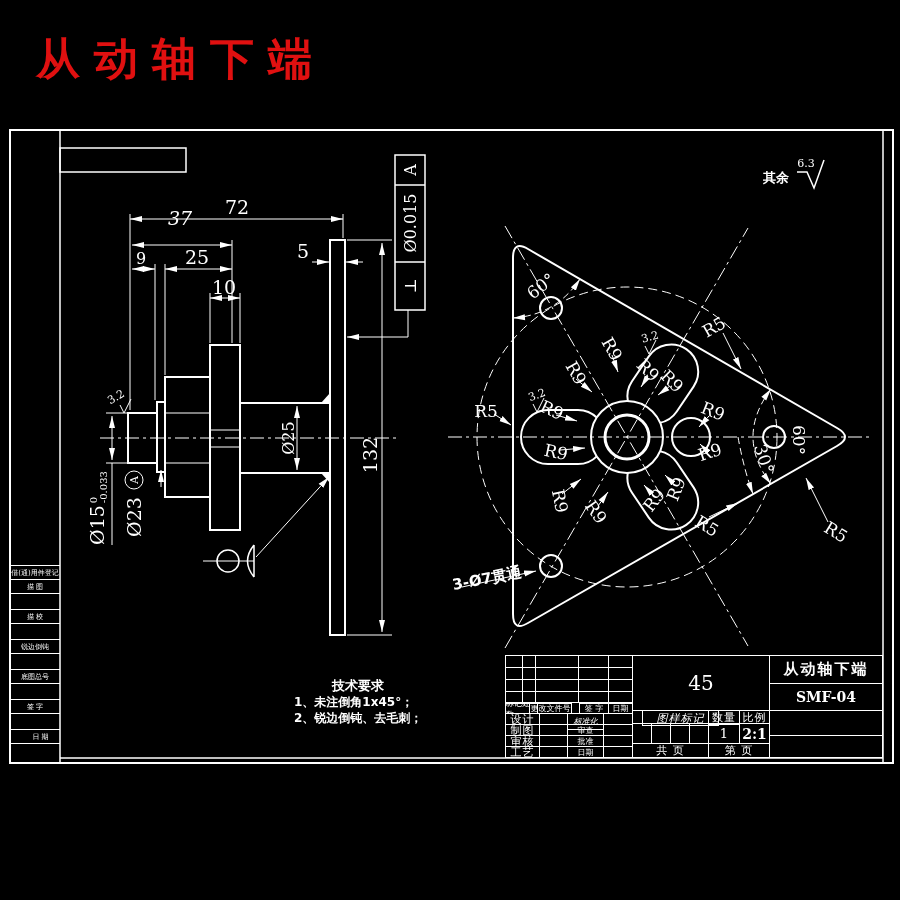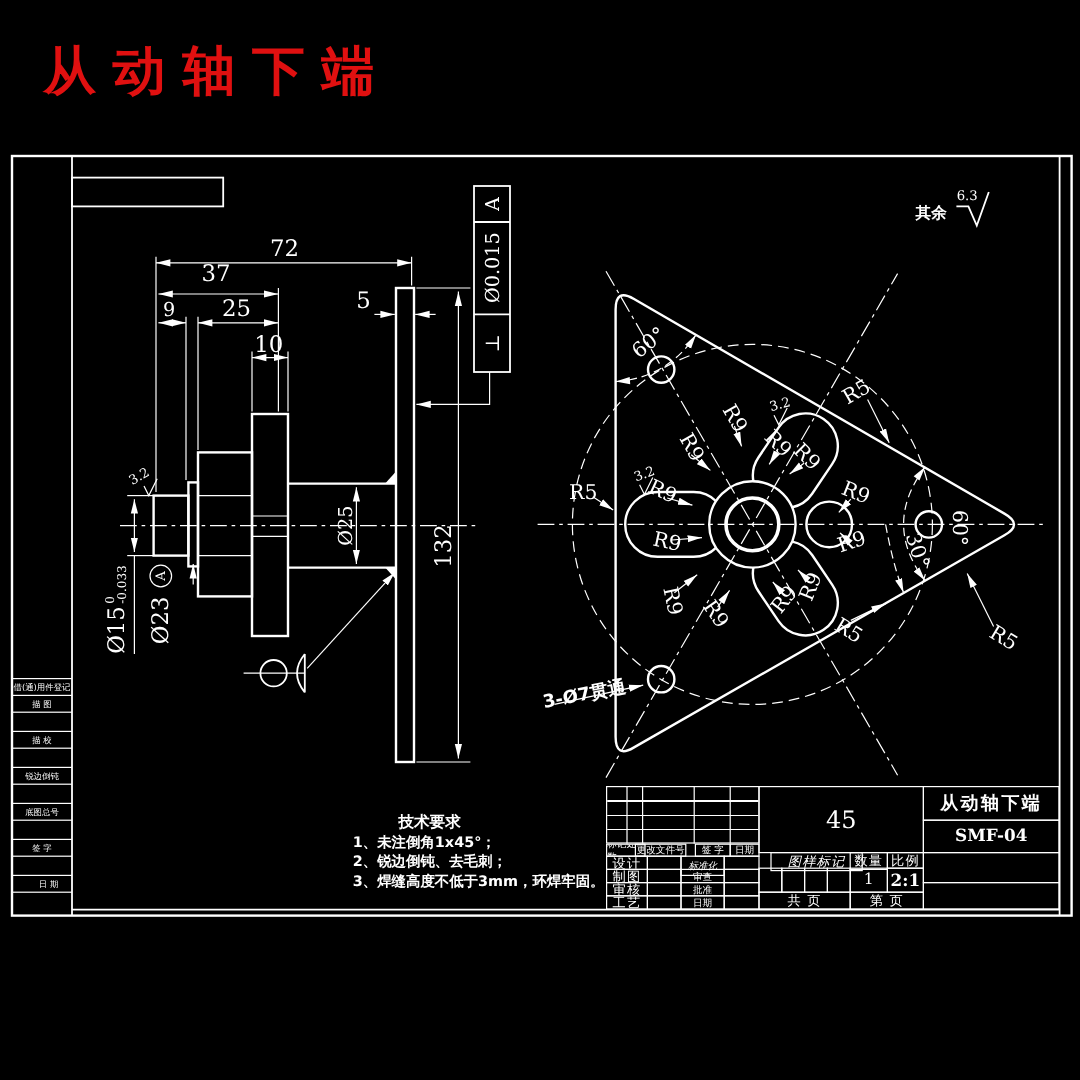--- a/index.html
+++ b/index.html
@@ -172,21 +172,21 @@
       <polyline points="533,404 537,412 544,398"></polyline>
       <polyline points="645,346 649,354 656,340"></polyline>
     </g>
 
     <g stroke-width="1.5">
       <path d="M797,172 L807,172 L814,188 L824,160"></path>
     </g>
   </svg>
 
   <div class="lbl dim" style="left:237px;top:207px;">72</div>
-  <div class="lbl dim" style="left:180px;top:228px;">37</div>
+  <div class="lbl dim" style="left:180px;top:218px;font-style:italic;">37</div>
   <div class="lbl dimS" style="left:141px;top:258px;">9</div>
   <div class="lbl dim" style="left:197px;top:257px;">25</div>
   <div class="lbl dim" style="left:224px;top:287px;">10</div>
   <div class="lbl dim" style="left:303px;top:251px;">5</div>
   <div class="lbl dim" style="left:370px;top:455px;transform:translate(-50%,-50%) rotate(-90deg);">132</div>
   <div class="lbl dimS" style="left:288px;top:438px;transform:translate(-50%,-50%) rotate(-90deg);">Ø25</div>
   <div class="lbl dim" style="left:97px;top:508px;transform:translate(-50%,-50%) rotate(-90deg);">
     <span>Ø15</span><span class="tol">
         <i>0</i>
         <i>-0.033</i>
@@ -227,21 +227,20 @@
 
   <div class="lbl cjk" style="left:487px;top:579px;transform:translate(-50%,-50%) rotate(-11deg);font-size:15px;font-weight:bold;">3-Ø7贯通</div>
 
   <div class="lbl cjk" style="left:776px;top:178px;font-size:13px;font-weight:bold;">其余</div>
   <div class="lbl" style="left:806px;top:163px;font-size:11px;">6.3</div>
 
   <div class="tech cjk">
     <div class="t-title">技术要求</div>
     <div>1、未注倒角1x45°；</div>
     <div>2、锐边倒钝、去毛刺；</div>
-    <div>3、焊缝高度不低于3mm，环焊牢固。</div>
   </div>
 
   <div style="position:absolute;left:505px;top:655px;width:378px;height:103px;" class="cjk">
 
     <div class="cell" style="left:0;top:0;width:128px;height:48px;
         background-image:repeating-linear-gradient(to bottom,transparent 0 11px,#fff 11px 12px);"></div>
     <div style="position:absolute;left:17px;top:0;width:1px;height:48px;background:#fff;"></div>
     <div style="position:absolute;left:30px;top:0;width:1px;height:48px;background:#fff;"></div>
     <div style="position:absolute;left:73px;top:0;width:1px;height:48px;background:#fff;"></div>
     <div style="position:absolute;left:103px;top:0;width:1px;height:48px;background:#fff;"></div>

